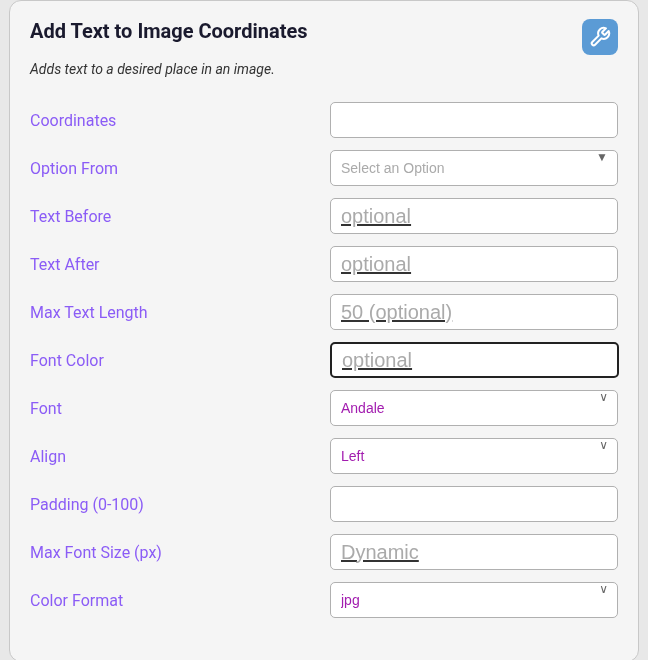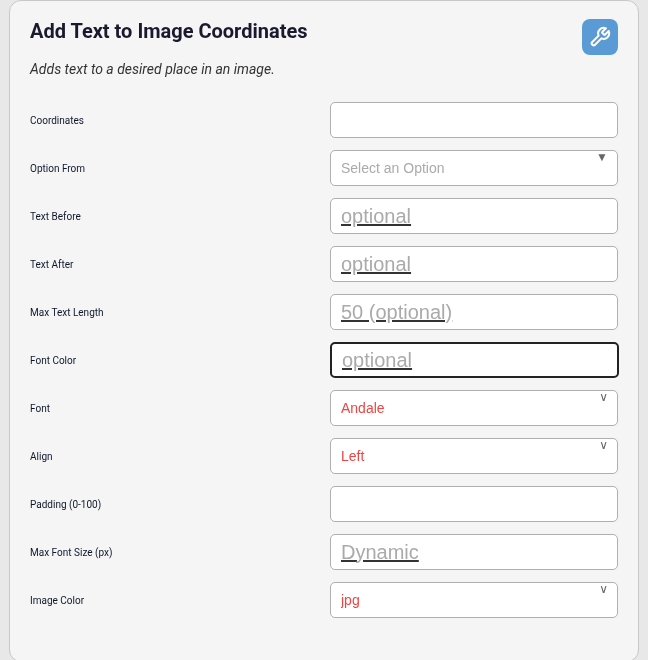--- a/index.html
+++ b/index.html
@@ -66,22 +66,22 @@
 
     .form-row {
       display: flex;
       align-items: center;
       margin-bottom: 10px;
       min-height: 38px;
     }
 
     .form-label {
       width: 300px;
-      font-size: 10px;
-      color: #0f172a;
+      font-size: 16px;
+      color: #8b5cf6;
       flex-shrink: 0;
     }
 
     .form-control {
       flex: 1;
       height: 36px;
       border: 1.5px solid #b0b0b0;
       border-radius: 5px;
       padding: 4px 10px;
       font-size: 20px;
@@ -106,21 +106,21 @@
     }
 
     .select-wrapper select {
       width: 100%;
       height: 36px;
       border: 1.5px solid #b0b0b0;
       border-radius: 5px;
       padding: 4px 32px 4px 10px;
       font-size: 14px;
       background: #fff;
-      color: #ef4444;
+      color: #a21caf;
       outline: none;
       appearance: none;
       -webkit-appearance: none;
       cursor: pointer;
     }
 
     .select-wrapper select.placeholder-shown {
       color: #aaa;
     }
 
@@ -212,21 +212,21 @@
     <span class="form-label">Padding (0-100)</span>
     <input class="form-control" type="text" placeholder="" value="" style="">
   </div>
 
   <div class="form-row">
     <span class="form-label">Max Font Size (px)</span>
     <input class="form-control" type="text" placeholder="Dynamic" value="" style="">
   </div>
 
   <div class="form-row">
-    <span class="form-label">Image Color</span>
+    <span class="form-label">Color Format</span>
     <div class="select-wrapper">
       <select>
         <option value="jpg" selected="">jpg</option>
         <option value="png">png</option>
         <option value="gif">gif</option>
         <option value="webp">webp</option>
       </select>
       <span class="select-arrow">∨</span>
     </div>
   </div>

